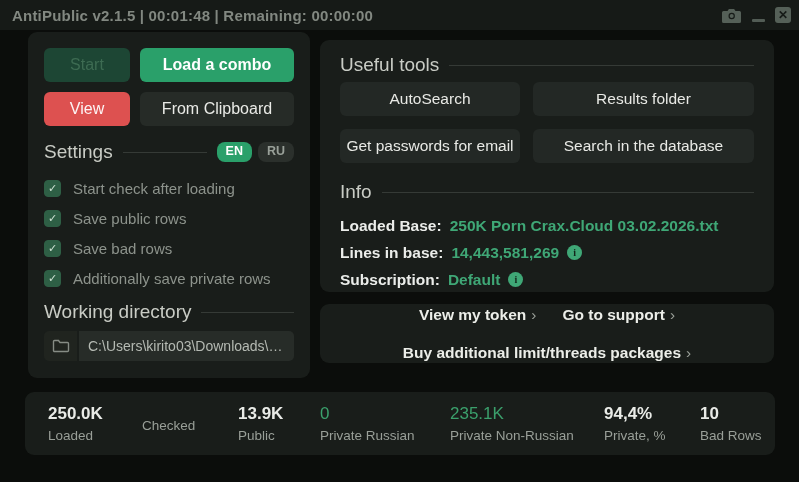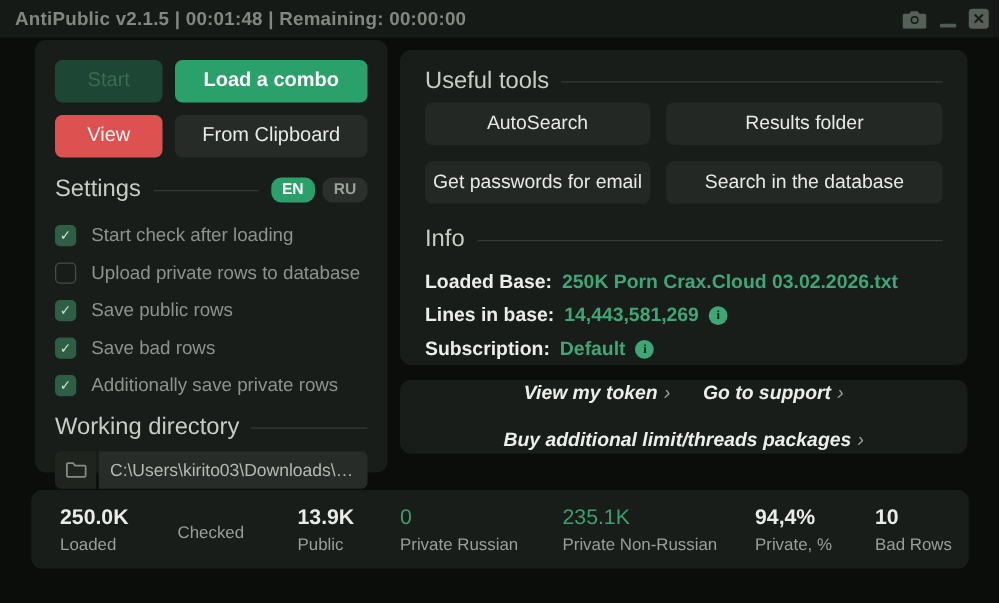--- a/index.html
+++ b/index.html
@@ -30,21 +30,21 @@
   }
   .close-icon {
     width:16px; height:16px; background:#556058; border-radius:3px;
     color:#161a17; font-size:12px; font-weight:700; line-height:16px; text-align:center;
   }
   
   .panel { position:absolute; background:#191d1a; border-radius:9px; }
   .left-panel  { left:28px;  top:32px;  width:282px; height:346px; padding:16px; }
   .tools-panel { left:320px; top:40px;  width:454px; height:252px; padding:14px 20px; }
   .links-panel { left:320px; top:304px; width:454px; height:59px;
-                 display:flex; flex-direction:column; justify-content:center; align-items:center; gap:20px;font-style:italic; }
+                 display:flex; flex-direction:column; justify-content:center; align-items:center; gap:20px; }
   .stats-panel { left:25px;  top:392px; width:750px; height:63px;
                  display:flex; align-items:center; padding-left:23px; }
   
   .btn-grid { display:grid; grid-template-columns:86px 1fr; gap:10px; }
   .btn {
     height:34px; border:none; border-radius:6px; font-family:inherit;
     font-size:16px; display:flex; align-items:center; justify-content:center;
     cursor:pointer;
   }
   .btn-start { background:#1d4634; color:#3d6b52; font-weight:400; }
@@ -146,24 +146,20 @@
       <span class="pill pill-ru">RU</span>
     </span>
   </div>
 
   <div class="chk-list">
     <div class="chk-row">
       <span class="chk-box checked">✓</span>
       <span class="chk-label">Start check after loading</span>
     </div>
     <div class="chk-row">
-      <span class="chk-box"></span>
-      <span class="chk-label">Upload private rows to database</span>
-    </div>
-    <div class="chk-row">
       <span class="chk-box checked">✓</span>
       <span class="chk-label">Save public rows</span>
     </div>
     <div class="chk-row">
       <span class="chk-box checked">✓</span>
       <span class="chk-label">Save bad rows</span>
     </div>
     <div class="chk-row">
       <span class="chk-box checked">✓</span>
       <span class="chk-label">Additionally save private rows</span>

